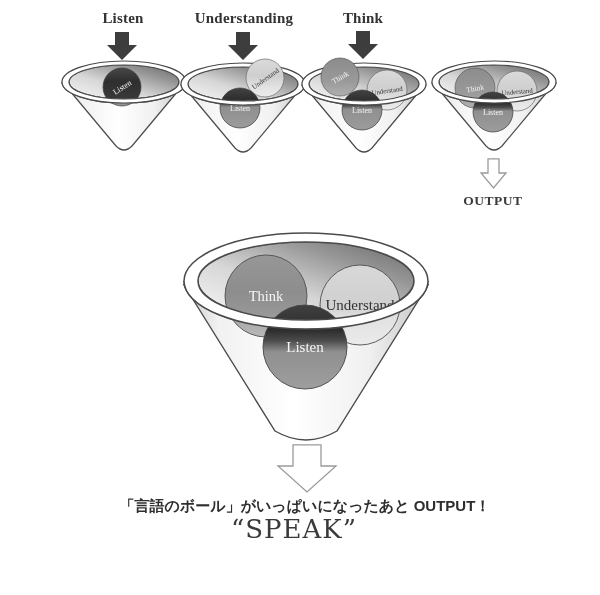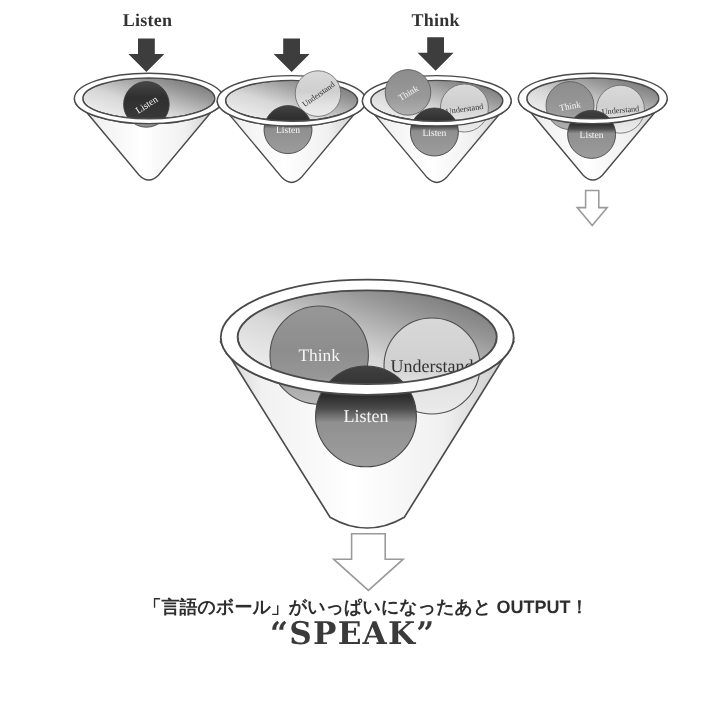--- a/index.html
+++ b/index.html
@@ -16,21 +16,21 @@
     font-family:"Liberation Serif",serif;font-weight:700;font-size:13.5px;
     color:#3a3a3a;text-align:center;letter-spacing:.5px;
   }
   .caption-jp{
     position:absolute;left:0;right:0;top:497px;text-align:center;padding-left:44px;
     font-family:"Liberation Sans","DejaVu Sans",sans-serif;font-weight:600;
     font-size:15px;color:#2e2e2e;
   }
   .caption-speak{
     position:absolute;left:12px;right:0;top:514px;text-align:center;padding-left:10px;
-    font-family:"DejaVu Serif",serif;font-weight:700;
+    font-family:"DejaVu Serif",serif;font-weight:400;
     font-size:26px;color:#3a3a3a;letter-spacing:1px;
   }
   svg{display:block;overflow:visible;}
   .cone{fill:url(#gCone);stroke:#4a4a4a;stroke-width:1.2;}
   .cone-big{fill:url(#gCone);stroke:#4a4a4a;stroke-width:1.4;}
   .mouth{fill:url(#gMouth);stroke:#5a5a5a;stroke-width:.9;}
   .rim{fill:#ffffff;stroke:#4a4a4a;stroke-width:1.2;fill-rule:evenodd;}
   .rim-big{stroke-width:1.5;}
   .b-listen-hi{fill:url(#gListenHigh);stroke:#3c3c3c;stroke-width:.7;}
   .b-listen{fill:url(#gListenLow);stroke:#3c3c3c;stroke-width:.7;}
@@ -125,20 +125,21 @@
   </svg>
   <svg class="abs" style="left:59px;top:52px" width="130" height="118" viewBox="0 0 130 118">
     <path class="cone" d="M 6 33 L 57 94 Q 65 102 73 94 L 124 33 Z"></path>
     <ellipse class="mouth" cx="65" cy="30" rx="55" ry="17"></ellipse>
     <path class="rim" d="M 3 30 A 62 21 0 1 0 127 30 A 62 21 0 1 0 3 30 Z M 10 30 A 55 17 0 1 0 120 30 A 55 17 0 1 0 10 30 Z"></path>
     <circle class="b-listen-hi" cx="63" cy="35" r="19"></circle>
     <text class="ball-txt txt-light" x="63" y="38" font-size="8" text-anchor="middle" transform="rotate(-33 63 35)">Listen</text>
     <path class="rim" clip-path="url(#clipFrontSmall)" d="M 3 30 A 62 21 0 1 0 127 30 A 62 21 0 1 0 3 30 Z M 10 30 A 55 17 0 1 0 120 30 A 55 17 0 1 0 10 30 Z"></path>
   </svg>
 
+  <div class="abs stage-title" style="left:184px;top:10px;width:120px">Understanding</div>
   <svg class="abs" style="left:228px;top:32px" width="30" height="28" viewBox="0 0 30 28">
     <path class="arrow-solid" d="M 8 0 H 22 V 13 H 30 L 15 28 L 0 13 H 8 Z"></path>
   </svg>
   <svg class="abs" style="left:178px;top:54px" width="130" height="118" viewBox="0 0 130 118">
     <path class="cone" d="M 6 33 L 57 94 Q 65 102 73 94 L 124 33 Z"></path>
     <ellipse class="mouth" cx="65" cy="30" rx="55" ry="17"></ellipse>
     <path class="rim" d="M 3 30 A 62 21 0 1 0 127 30 A 62 21 0 1 0 3 30 Z M 10 30 A 55 17 0 1 0 120 30 A 55 17 0 1 0 10 30 Z"></path>
     <circle class="b-und" cx="87" cy="24" r="19"></circle>
     <text class="ball-txt txt-dark" x="87" y="27" font-size="6.8" text-anchor="middle" transform="rotate(-35 87 24)">Understand</text>
     <circle class="b-listen" cx="62" cy="54" r="20"></circle>
@@ -171,20 +172,21 @@
     <text class="ball-txt txt-light" x="46" y="39" font-size="7.5" text-anchor="middle" transform="rotate(-10 46 36)">Think</text>
     <circle class="b-und" cx="88" cy="39" r="20"></circle>
     <text class="ball-txt txt-dark" x="88" y="42" font-size="6.8" text-anchor="middle" transform="rotate(-5 88 39)">Understand</text>
     <circle class="b-listen" cx="64" cy="60" r="20"></circle>
     <text class="ball-txt txt-light" x="64" y="63" font-size="8" text-anchor="middle">Listen</text>
     <path class="rim" clip-path="url(#clipFrontSmall)" d="M 3 30 A 62 21 0 1 0 127 30 A 62 21 0 1 0 3 30 Z M 10 30 A 55 17 0 1 0 120 30 A 55 17 0 1 0 10 30 Z"></path>
   </svg>
   <svg class="abs" style="left:480px;top:158px" width="27" height="31" viewBox="0 0 27 31">
     <path class="arrow-outline" d="M 8 0.8 H 19 V 15 H 26 L 13.5 30 L 1 15 H 8 Z"></path>
   </svg>
+  <div class="abs output-label" style="left:443px;top:193px;width:100px">OUTPUT</div>
 
   <svg class="abs" style="left:176px;top:229px" width="260" height="232" viewBox="0 0 260 232">
     <path class="cone-big" d="M 8 56 L 99 202 Q 130 220 161 202 L 252 56 Z"></path>
     <ellipse class="mouth" cx="130" cy="52" rx="108" ry="39"></ellipse>
     <path class="rim rim-big" d="M 8 52 A 122 48 0 1 0 252 52 A 122 48 0 1 0 8 52 Z M 22 52 A 108 39 0 1 0 238 52 A 108 39 0 1 0 22 52 Z"></path>
     <circle class="b-think-big" cx="90" cy="67" r="41"></circle>
     <text class="ball-txt txt-light" x="90" y="72" font-size="14.5" text-anchor="middle">Think</text>
     <circle class="b-und-big" cx="184" cy="76" r="40"></circle>
     <text class="ball-txt txt-dark" x="184" y="81" font-size="15" text-anchor="middle">Understand</text>
     <circle class="b-listen-big" cx="129" cy="118" r="42"></circle>

